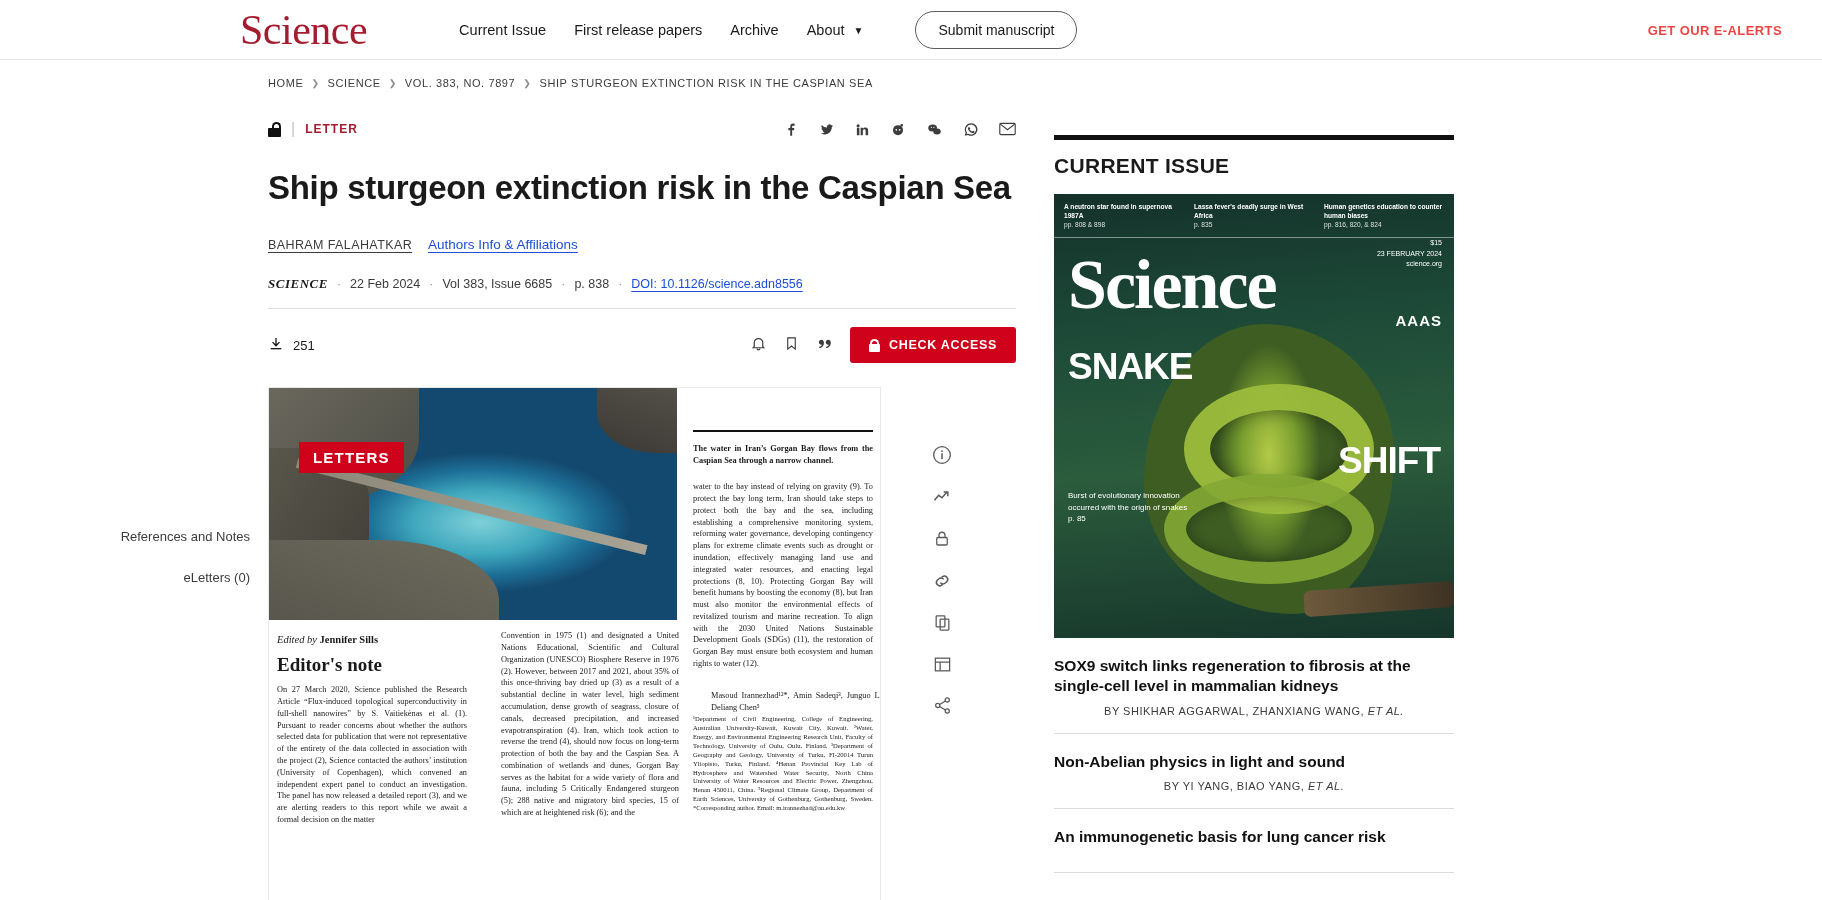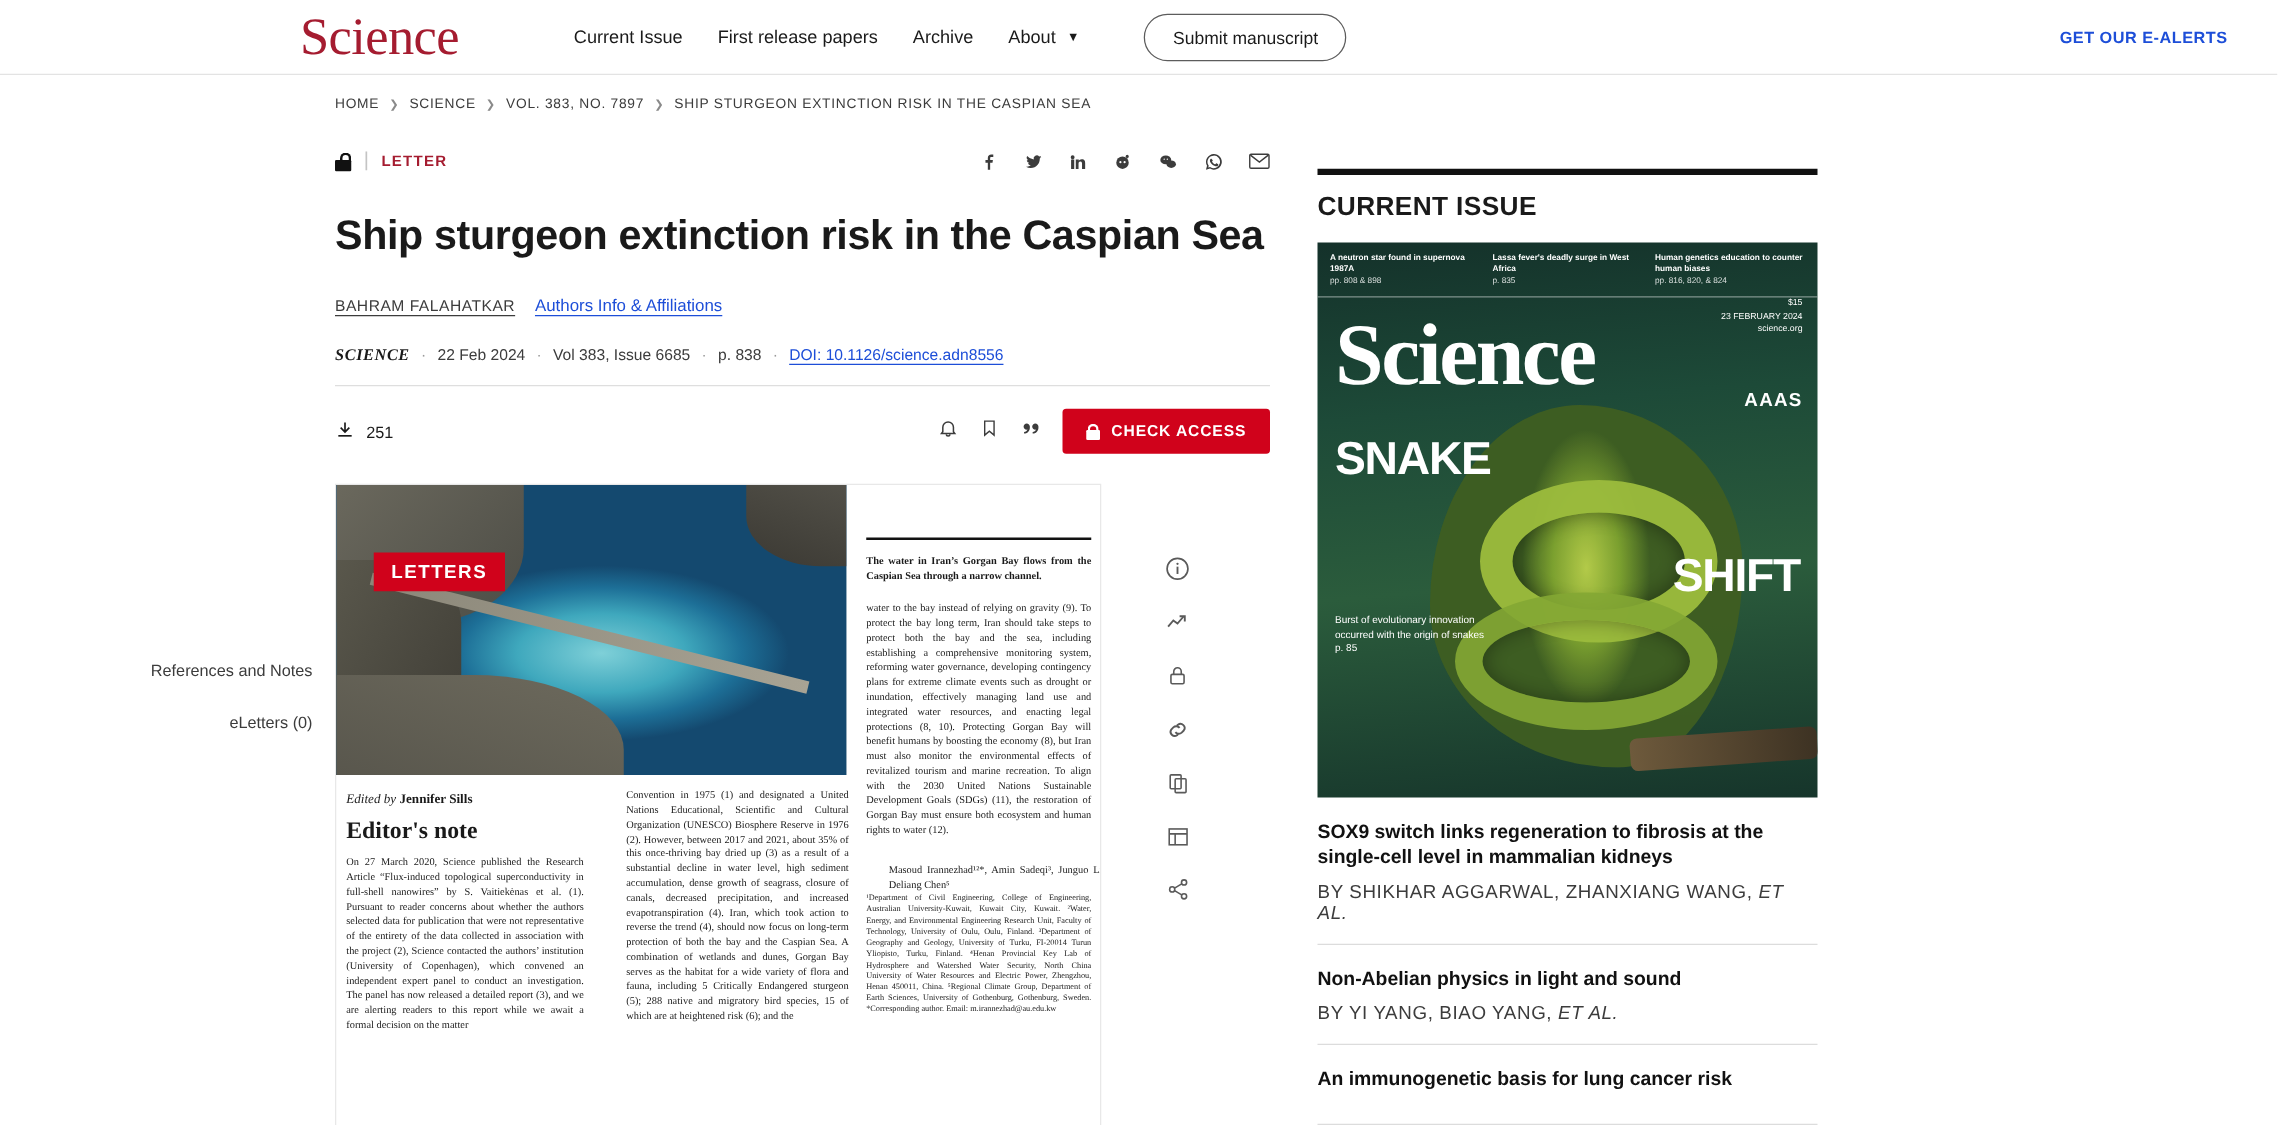--- a/index.html
+++ b/index.html
@@ -60,21 +60,21 @@
     background: #fff;
     color: #1a1a1a;
     cursor: pointer;
     white-space: nowrap;
   }
   .ealerts {
     position: absolute;
     right: 40px;
     top: 50%;
     transform: translateY(-50%);
-    color: #1d4ed8;
+    color: #ef4444;
     font-size: 13px;
     font-weight: bold;
     letter-spacing: 0.4px;
     text-decoration: none;
   }
 
   
   .breadcrumb {
     display: flex;
     align-items: center;
@@ -435,23 +435,24 @@
   .rc-item { padding: 18px 0 16px 0; border-bottom: 1px solid #dcdcdc; width: 400px; }
   .rc-item:first-of-type { border-top: none; }
   .rc-title {
     font-size: 15.5px;
     font-weight: bold;
     line-height: 1.28;
     margin: 0 0 9px 0;
     color: #111;
   }
   .rc-authors {
-    font-size: 15px;
+    font-size: 11px;
     letter-spacing: 0.5px;
     color: #3c3c3c;
+    text-align: center;
   }
   .rc-authors i { font-style: italic; }
 </style>
 </head>
 <body>
 
 <div class="page">
 
   <div class="header">
     <div class="logo">Science</div>

